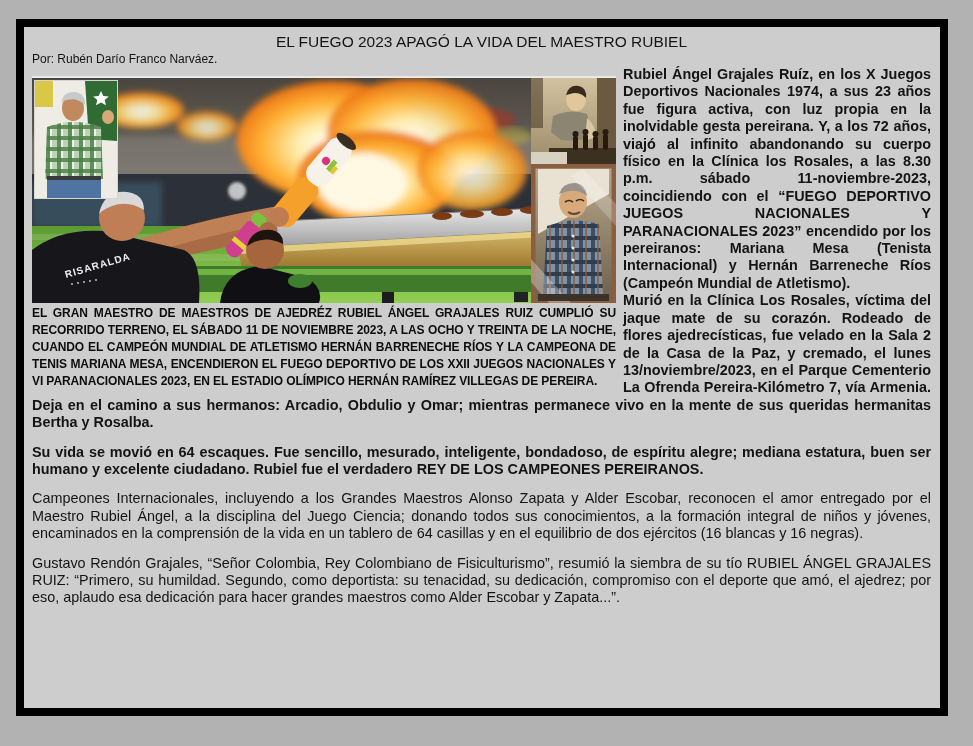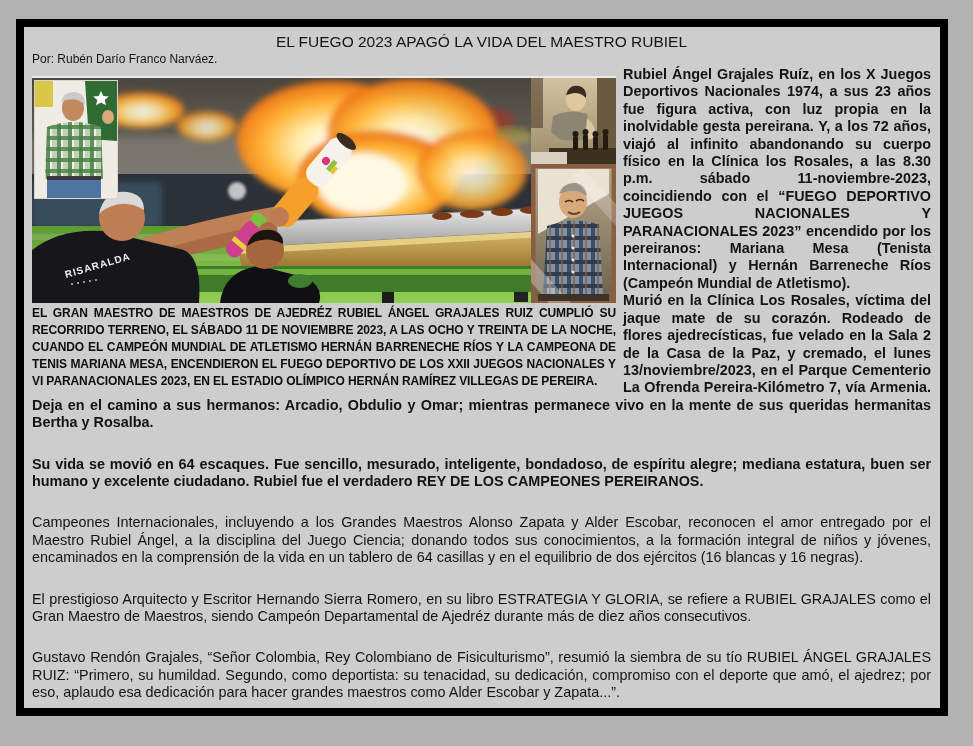--- a/index.html
+++ b/index.html
@@ -4,21 +4,21 @@
 <style>
   html,body{margin:0;padding:0;width:973px;height:746px;overflow:hidden;
     background:#b2b2b2;font-family:"Liberation Sans","DejaVu Sans",sans-serif;}
   .frame{position:absolute;left:16px;top:19px;width:932px;height:697px;
     box-sizing:border-box;border:8px solid #000;background:#cdcdcd;
     padding:3px 9px 4px 8px;color:#141414;}
   .title{text-align:center;font-size:15.5px;font-weight:400;margin:3px 0 1px 0;}
   .byline{font-size:12px;margin:1px 0 0 0;}
   .article{font-size:14.4px;line-height:17.4px;text-align:justify;}
   .article p{margin:0 0 0 0;}
-  .article p.para{margin-top:24px;}
+  .article p.para{margin-top:12px;}
   .b{font-weight:700;}
   figure.photo{float:left;width:584px;margin:10px 7px 2px 0;padding:0;}
   .collage{position:relative;width:584px;height:225px;background:#222;
     border-top:2px solid #e9e9e9;}
   .collage svg{display:block;}
   .inset{position:absolute;}
   .inset-left{left:3px;top:3px;width:82px;height:117px;box-shadow:0 0 0 1px #d8d5cf;}
   .inset-chess{left:499px;top:0;width:85px;height:86px;}
   .inset-casket{left:499px;top:86px;width:85px;height:139px;}
   figcaption{font-weight:700;font-size:12px;line-height:17px;
@@ -243,16 +243,15 @@
         </div>
       </div>
       <figcaption>EL GRAN MAESTRO DE MAESTROS DE AJEDRÉZ RUBIEL ÁNGEL GRAJALES RUIZ CUMPLIÓ SU RECORRIDO TERRENO, EL SÁBADO 11 DE NOVIEMBRE 2023, A LAS OCHO Y TREINTA DE LA NOCHE, CUANDO EL CAMPEÓN MUNDIAL DE ATLETISMO HERNÁN BARRENECHE RÍOS Y LA CAMPEONA DE TENIS MARIANA MESA, ENCENDIERON EL FUEGO DEPORTIVO DE LOS XXII JUEGOS NACIONALES Y VI PARANACIONALES 2023, EN EL ESTADIO OLÍMPICO HERNÁN RAMÍREZ VILLEGAS DE PEREIRA.</figcaption>
     </figure>
 
     <p class="b">Rubiel Ángel Grajales Ruíz, en los X Juegos Deportivos Nacionales 1974, a sus 23 años fue figura activa, con luz propia en la inolvidable gesta pereirana. Y, a los 72 años, viajó al infinito abandonando su cuerpo físico en la Clínica los Rosales, a las 8.30 p.m. sábado 11-noviembre-2023, coincidiendo con el “FUEGO DEPORTIVO JUEGOS NACIONALES Y PARANACIONALES 2023” encendido por los pereiranos: Mariana Mesa (Tenista Internacional) y Hernán Barreneche Ríos (Campeón Mundial de Atletismo).</p>
     <p class="b">Murió en la Clínica Los Rosales, víctima del jaque mate de su corazón. Rodeado de flores ajedrecísticas, fue velado en la Sala 2 de la Casa de la Paz, y cremado, el lunes 13/noviembre/2023, en el Parque Cementerio La Ofrenda Pereira-Kilómetro 7, vía Armenia. Deja en el camino a sus hermanos: Arcadio, Obdulio y Omar; mientras permanece vivo en la mente de sus queridas hermanitas Bertha y Rosalba.</p>
 
     <p class="para b">Su vida se movió en 64 escaques. Fue sencillo, mesurado, inteligente, bondadoso, de espíritu alegre; mediana estatura, buen ser humano y excelente ciudadano. Rubiel fue el verdadero REY DE LOS CAMPEONES PEREIRANOS.</p>
     <p class="para">Campeones Internacionales, incluyendo a los Grandes Maestros Alonso Zapata y Alder Escobar, reconocen el amor entregado por el Maestro Rubiel Ángel, a la disciplina del Juego Ciencia; donando todos sus conocimientos, a la formación integral de niños y jóvenes, encaminados en la comprensión de la vida en un tablero de 64 casillas y en el equilibrio de dos ejércitos (16 blancas y 16 negras).</p>
-    <p class="para">El prestigioso Arquitecto y Escritor Hernando Sierra Romero, en su libro ESTRATEGIA Y GLORIA, se refiere a RUBIEL GRAJALES como el Gran Maestro de Maestros, siendo Campeón Departamental de Ajedréz durante más de diez años consecutivos.</p>
     <p class="para">Gustavo Rendón Grajales, “Señor Colombia, Rey Colombiano de Fisiculturismo”, resumió la siembra de su tío RUBIEL ÁNGEL GRAJALES RUIZ: “Primero, su humildad. Segundo, como deportista: su tenacidad, su dedicación, compromiso con el deporte que amó, el ajedrez; por eso, aplaudo esa dedicación para hacer grandes maestros como Alder Escobar y Zapata...”.</p>
   </div>
 </div>
 
 </body></html>

